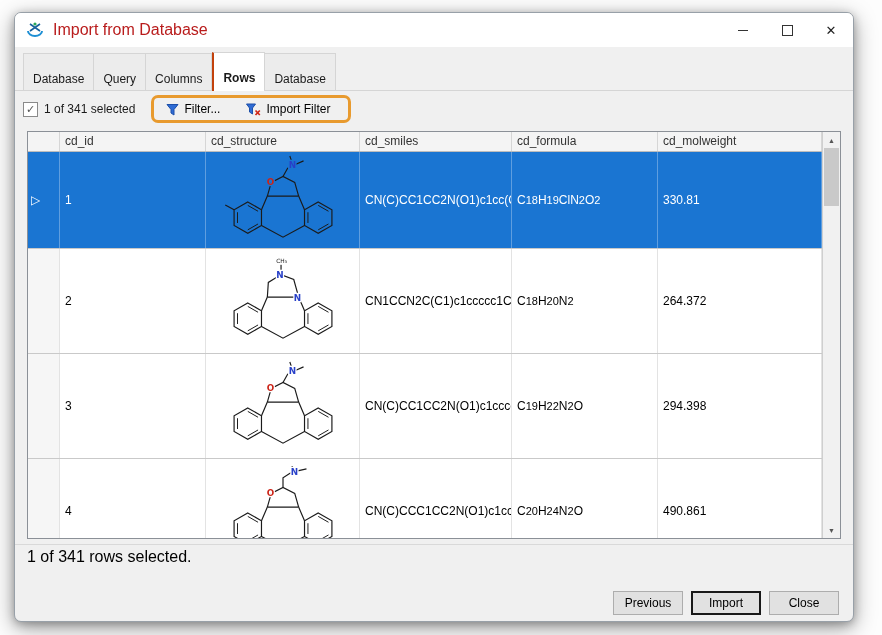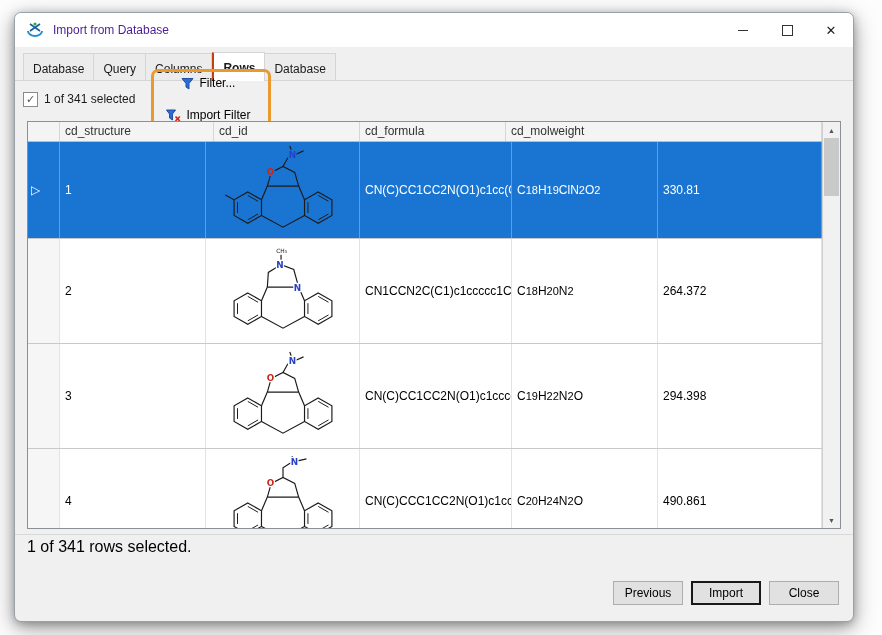--- a/index.html
+++ b/index.html
@@ -11,34 +11,34 @@
   .stage{position:relative;width:882px;height:635px;}
   .dialog{
     position:absolute;left:14px;top:12px;width:838px;height:608px;
     background:#f0f0f0;border:1px solid #98a0a8;border-radius:7px;
     box-shadow:0 6px 22px rgba(0,0,0,.38), 0 2px 8px rgba(0,0,0,.25);
     display:flex;flex-direction:column;overflow:hidden;
   }
   
   .titlebar{height:34px;background:#ffffff;display:flex;align-items:center;flex:none;}
   .app-icon{width:20px;height:20px;margin:0 8px 0 10px;flex:none;}
-  .title-text{flex:1;font-size:12px;color:#4c1d95;}
+  .title-text{flex:1;font-size:16px;color:#b91c1c;}
   .winbtn{width:44px;height:34px;display:flex;align-items:center;justify-content:center;cursor:default;}
   .glyph-min{width:10px;height:1px;background:#333;display:block;}
   .glyph-max{width:9px;height:9px;border:1px solid #333;display:block;}
   .glyph-close{font-size:13px;color:#222;line-height:1;}
   
   .tabstrip{display:flex;align-items:flex-end;padding:5px 0 0 8px;background:#f0f0f0;border-bottom:1px solid #d5d5d5;flex:none;}
-  .tab{padding:8px 9px 4px;border:1px solid #d5d5d5;border-bottom:none;background:#ececec;color:#1a1a1a;margin-right:0;cursor:default;}
+  .tab{padding:18px 9px 4px;border:1px solid #d5d5d5;border-bottom:none;background:#ececec;color:#1a1a1a;margin-right:0;cursor:default;}
   .tab + .tab{border-left:none;}
   .tab.active{background:#ffffff;margin-bottom:-1px;padding-bottom:6px;border-left:2px solid #c2410c;font-weight:bold;}
   
   .toolbar{display:flex;align-items:center;padding:4px 8px;background:#f0f0f0;flex:none;height:28px;}
   .checkbox{width:13px;height:13px;border:1px solid #8a8a8a;background:#fff;display:flex;align-items:center;justify-content:center;font-size:11px;color:#555;margin-right:6px;flex:none;}
-  .callout{display:flex;align-items:center;gap:14px;border:3px solid #e89a2e;border-radius:7px;padding:2px 12px 2px 6px;margin-left:16px;background:transparent;flex-direction:column;}
+  .callout{display:flex;align-items:center;gap:14px;border:3px solid #e89a2e;border-radius:7px;padding:2px 12px 2px 6px;margin-left:16px;background:transparent;}
   .tool-btn{display:flex;align-items:center;gap:5px;padding:2px 6px;background:transparent;border:none;font-size:12px;color:#000;cursor:default;font-family:inherit;}
   
   .grid{margin:4px 12px 0;border:1px solid #8b9097;background:#fff;height:406px;display:flex;flex:none;overflow:hidden;}
   .grid-main{flex:1;display:flex;flex-direction:column;overflow:hidden;}
   .grid-header{display:flex;height:19px;flex:none;background:#f4f4f4;border-bottom:1px solid #bdbdbd;}
   .gh-cell{border-right:1px solid #d6d6d6;padding:2px 5px;font-size:12px;color:#333;white-space:nowrap;overflow:hidden;}
   .col-sel{width:32px;flex:none;box-sizing:border-box;}
   .col-id{width:146px;flex:none;box-sizing:border-box;}
   .col-structure{width:154px;flex:none;box-sizing:border-box;}
   .col-smiles{width:152px;flex:none;box-sizing:border-box;}
@@ -140,22 +140,23 @@
           </svg>
           <span>Import Filter</span>
         </button>
       </div>
     </div>
 
     <div class="grid">
       <div class="grid-main">
         <div class="grid-header">
           <div class="gh-cell col-sel"></div>
+          <div class="gh-cell col-id">cd_id</div>
           <div class="gh-cell col-structure">cd_structure</div>
-          <div class="gh-cell col-id">cd_id</div>
+          <div class="gh-cell col-smiles">cd_smiles</div>
           <div class="gh-cell col-formula">cd_formula</div>
           <div class="gh-cell col-weight">cd_molweight</div>
         </div>
 
         <div class="grid-body">
 
           <div class="grid-row selected">
             <div class="cell col-sel cell-sel">
               <span class="row-arrow">▷</span>
             </div>

